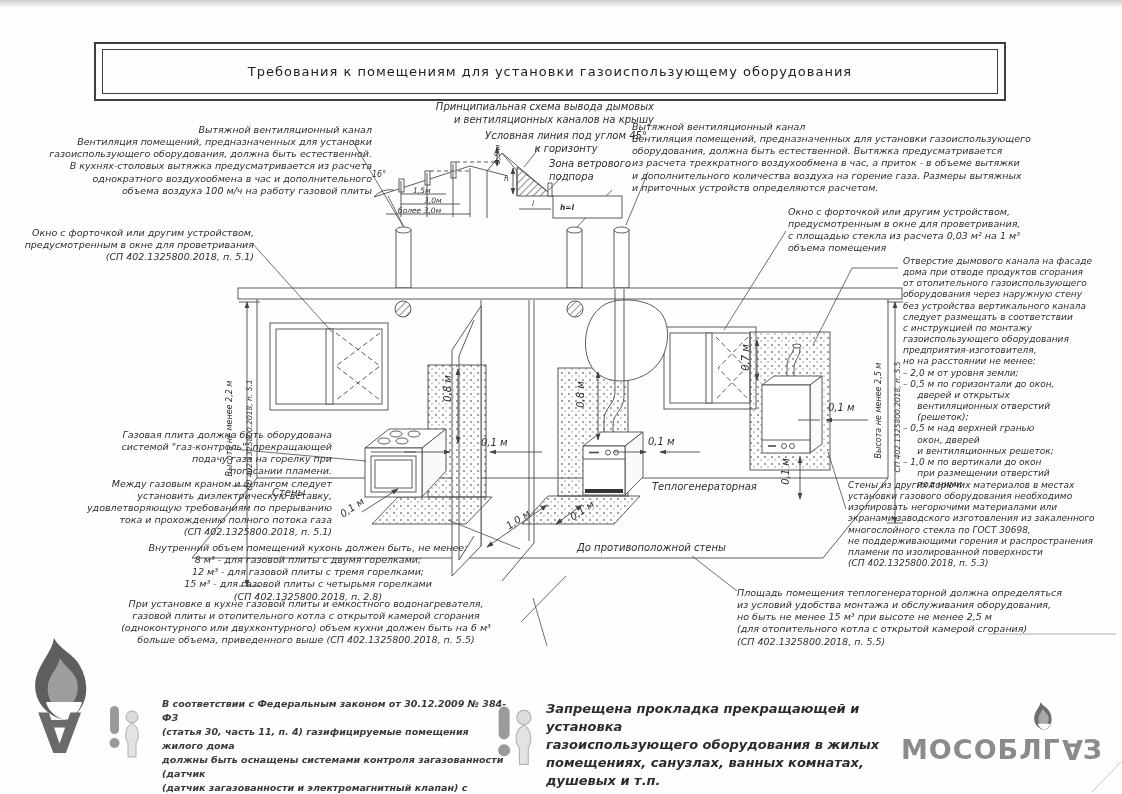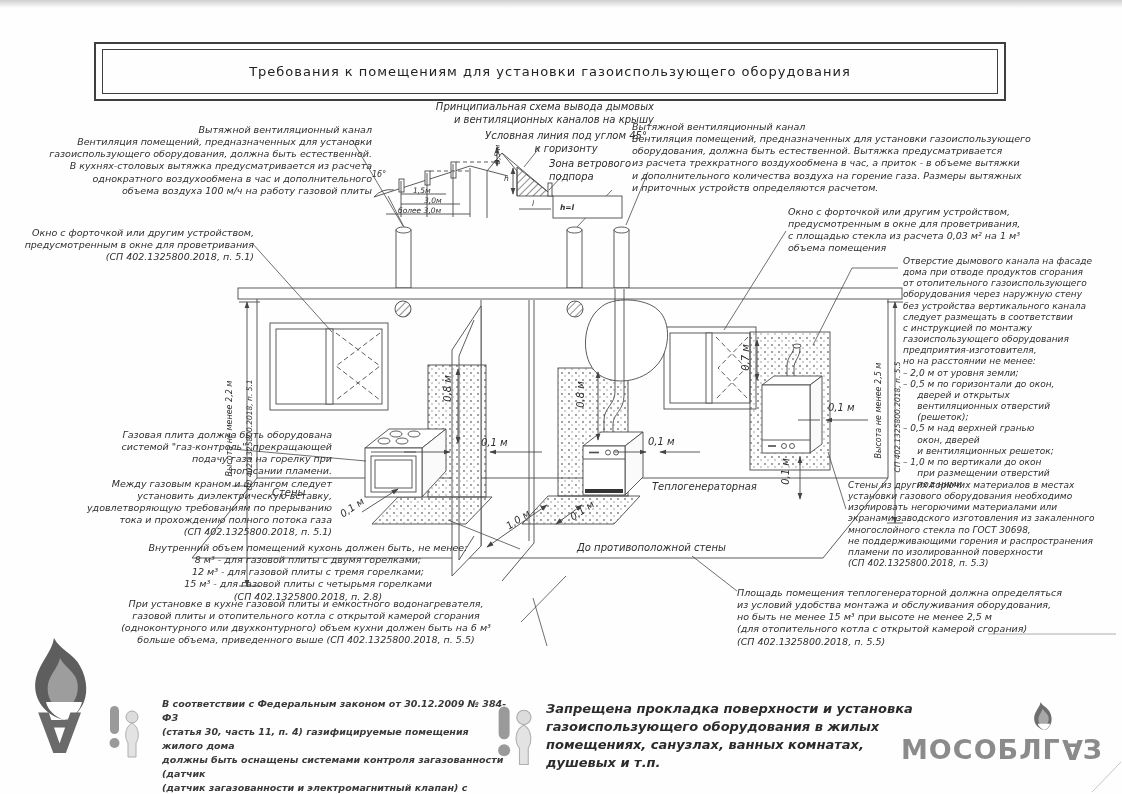--- a/index.html
+++ b/index.html
@@ -217,21 +217,21 @@
       <rect x="553" y="196" width="69" height="22" fill="#fff"></rect>
       <line x1="519" y1="209" x2="551" y2="209"></line>
       <line x1="540" y1="147" x2="524" y2="167" stroke-width="0.8"></line>
       <line x1="562" y1="176" x2="549" y2="190" stroke-width="0.8"></line>
     </g>
   </g>
 </svg>
 
 <div id="title-box">
   <div id="title-inner">
-    <div id="title-text">Требования к помещениям для установки газоиспользующего оборудования</div>
+    <div id="title-text">Требования к помещениям для установки газоиспользующему оборудования</div>
   </div>
 </div>
 
 <div class="schem-title">Принципиальная схема вывода дымовых
 и вентиляционных каналов на крышу</div>
 
 <div class="ann r" style="left:24px;top:124px;width:348px">Вытяжной вентиляционный канал
 Вентиляция помещений, предназначенных для установки
 газоиспользующего оборудования, должна быть естественной.
 В кухнях-столовых вытяжка предусматривается из расчета
@@ -358,21 +358,21 @@
 звукового и светового сигналов, а также с автоматическим
 отключением подачи газа к газоиспользующему оборудованию.</div>
 
 <svg width="44" height="68" viewBox="0 0 40 62" style="position:absolute;left:492px;top:702px">
   <rect x="6" y="4" width="10" height="30" rx="5" fill="#9a9a9a"></rect>
   <circle cx="11" cy="44" r="5.5" fill="#9a9a9a"></circle>
   <circle cx="29" cy="14" r="6.5" fill="#dcdcdc" stroke="#aaa"></circle>
   <path d="M29,21 C21,25 20,36 25,42 L25,57 L33,57 L33,42 C37,36 36,25 29,21 Z" fill="#e3e3e3" stroke="#b0b0b0"></path>
 </svg>
 
-<div id="prohibition-text">Запрещена прокладка поверхности и установка
+<div id="prohibition-text">Запрещена прокладка прекращающей и установка
 газоиспользующего оборудования в жилых
 помещениях, санузлах, ванных комнатах,
 душевых и т.п.</div>
 
 <div id="logo-right">
   <svg width="26" height="36" viewBox="0 0 38 43" style="position:absolute;left:138px;top:2px">
     <path d="M19,42 C8,39 3,30 5,21 C7,13 13,8 14,1 C17,7 24,9 27,15 C31,22 31,30 28,35 C25,40 22,42 19,42 Z" fill="#6e6e6e"></path>
     <path d="M19,38 C13,36 10,30 11,24 C12,19 16,16 17,11 C19,15 23,17 25,21 C27,26 26,33 19,38 Z" fill="#a8a8a8"></path>
     <path d="M19,42 C14,40 11,37 10,33 L28,33 C27,37 24,41 19,42 Z" fill="#fefefe"></path>
   </svg>

